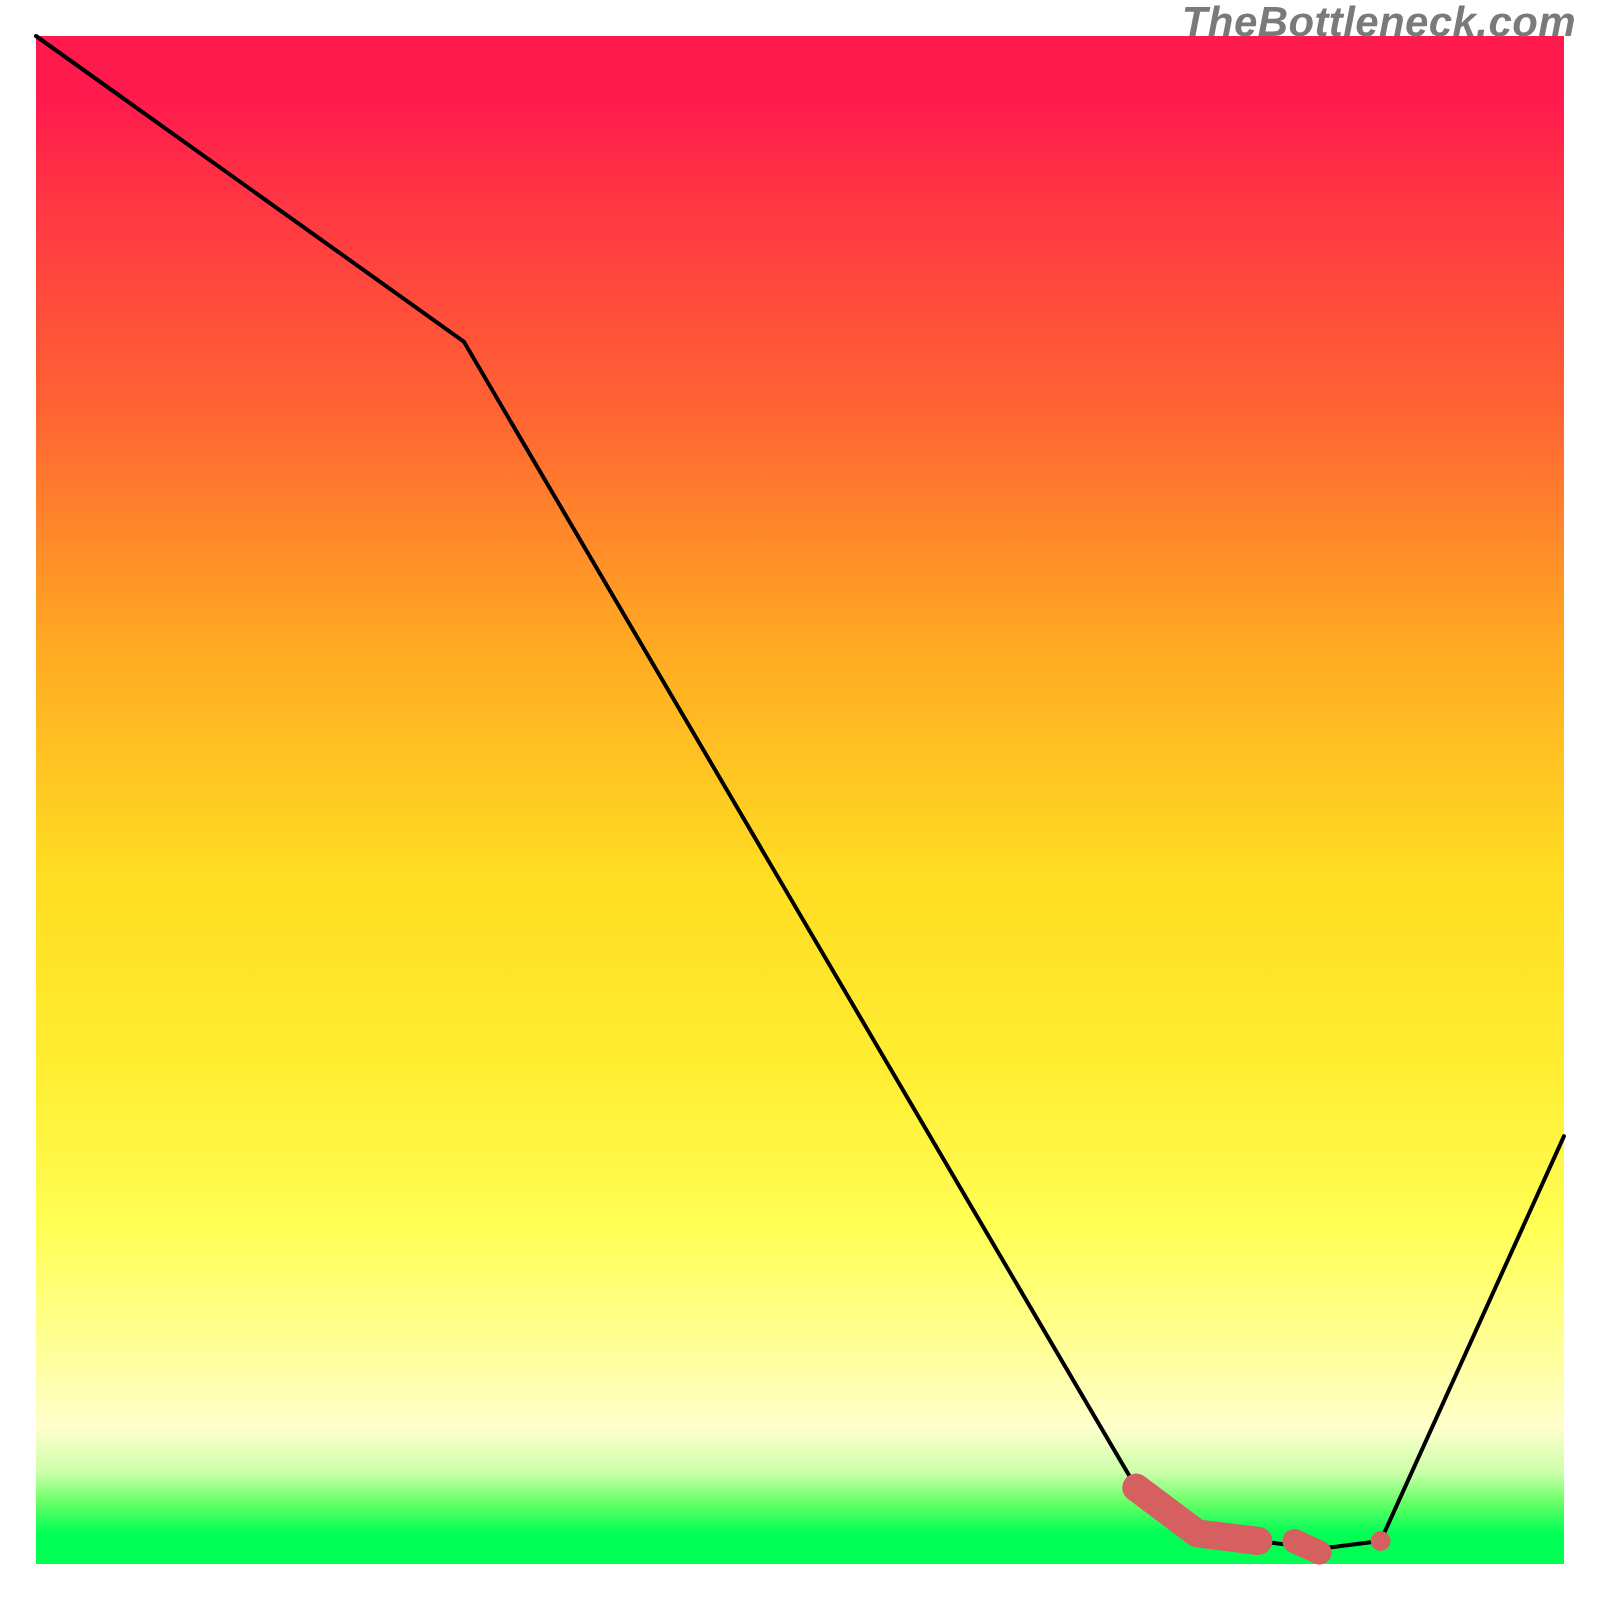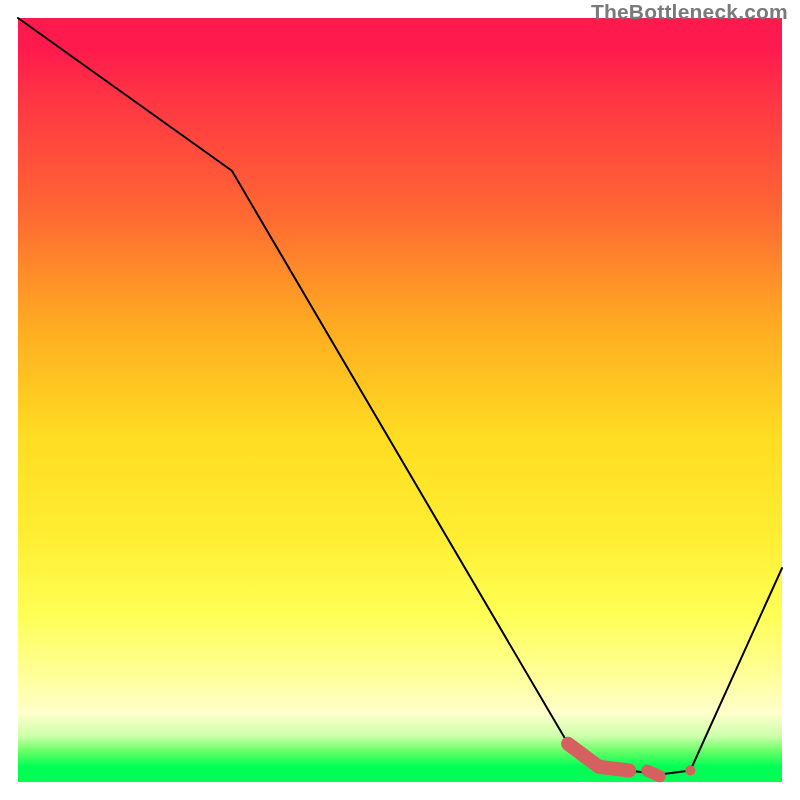--- a/index.html
+++ b/index.html
@@ -7,20 +7,21 @@
     padding: 0;
     width: 800px;
     height: 800px;
     background: #ffffff;
     overflow: hidden;
   }
   .chart-container {
     position: relative;
     width: 800px;
     height: 800px;
+    font-style: italic;
   }
   .gradient-bg {
     position: absolute;
     left: 18px;
     top: 18px;
     width: 764px;
     height: 764px;
     background: linear-gradient(to bottom,
       #ff1a4d 0%,
       #ff1a4d 4%,

